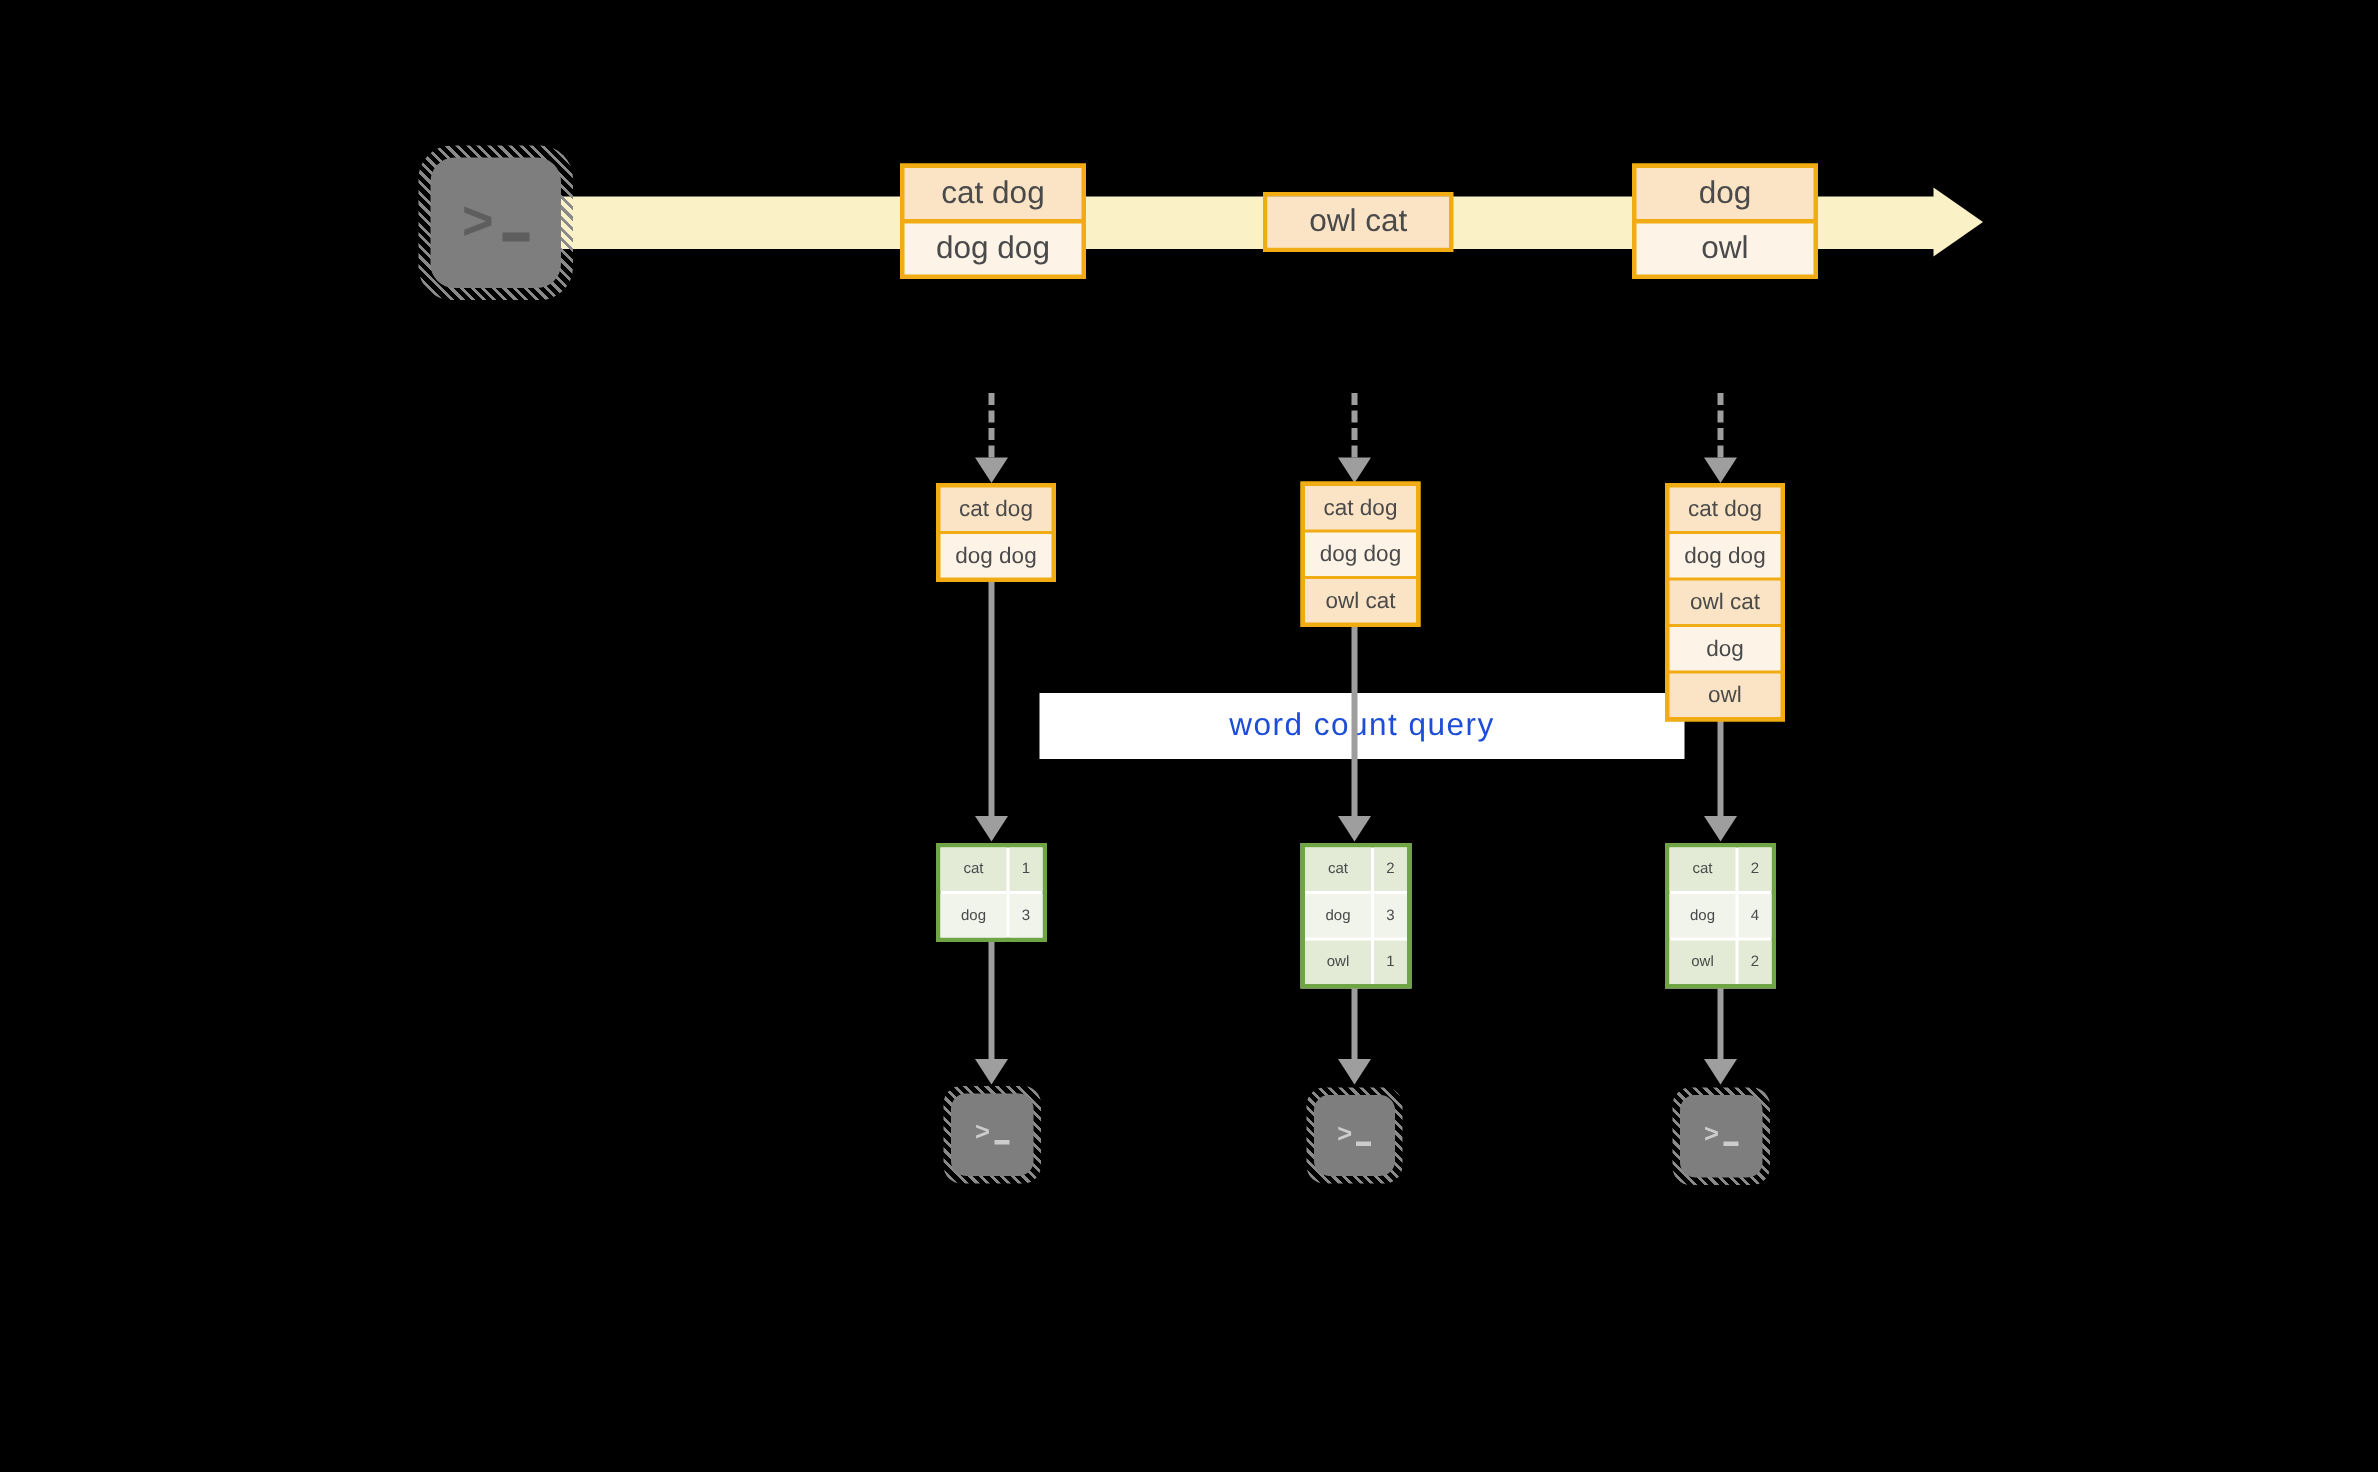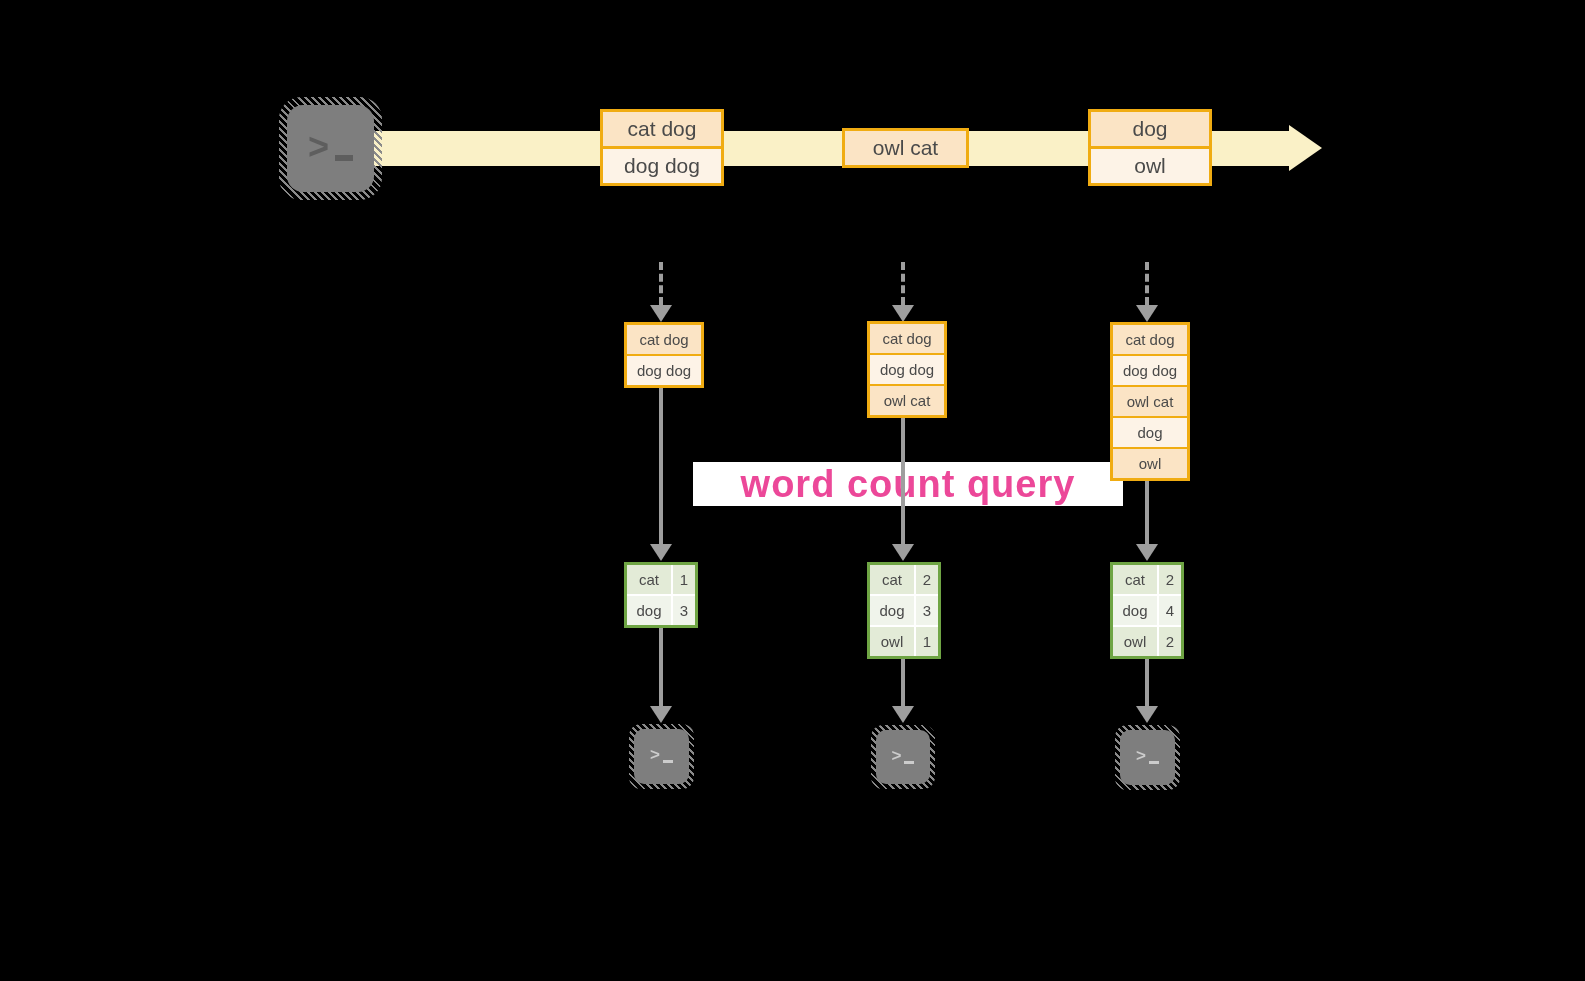--- a/index.html
+++ b/index.html
@@ -31,32 +31,32 @@
   .orow{display:flex;align-items:center;justify-content:center;
     color:var(--text-dark,#4A4A4A);}
   .obox.big .orow{height:34px;font-size:21px;}
   .obox .orow:nth-child(odd){background:var(--box-fill-dark,#FBE4C5);}
   .obox .orow:nth-child(even){background:var(--box-fill-light,#FDF3E7);}
   .obox.state{gap:2px;}
   .obox.state .orow{height:29px;font-size:15px;}
   
   .query-band{position:absolute;left:693px;top:462px;width:430px;height:44px;
     background:var(--band-bg,#FFFFFF);z-index:1;display:flex;align-items:center;justify-content:center;}
-  .query-band span{font-size:38px;font-weight:700;color:#ec4899;letter-spacing:1px;}
+  .query-band span{font-size:21px;font-weight:400;color:#1d4ed8;letter-spacing:1px;}
   
   .vline{position:absolute;width:4px;background:var(--arrow-gray,#9E9E9E);z-index:2;}
   .vline.dashed{background:transparent;border-left:4px dashed var(--arrow-gray,#9E9E9E);}
   .vhead{position:absolute;width:0;height:0;z-index:2;
     border-left:11px solid transparent;border-right:11px solid transparent;
     border-top:17px solid var(--arrow-gray,#9E9E9E);}
   
   .gtable{position:absolute;z-index:3;display:grid;grid-template-columns:44px 22px;gap:2px;
     background:#ffffff;border:3px solid var(--table-border,#6FA544);}
   .gcell{height:29px;display:flex;align-items:center;justify-content:center;
-    font-size:15px;color:var(--text-dark,#4A4A4A);}
+    font-size:10px;color:var(--text-dark,#4A4A4A);}
   .gtable .gcell:nth-child(4n+1),.gtable .gcell:nth-child(4n+2){background:var(--cell-fill-dark,#E3EBD7);}
   .gtable .gcell:nth-child(4n+3),.gtable .gcell:nth-child(4n){background:var(--cell-fill-light,#F0F4EB);}
 </style>
 </head>
 <body>
 
 <div class="canvas">
 
   <div class="stream-band"></div>
   <div class="stream-head"></div>

